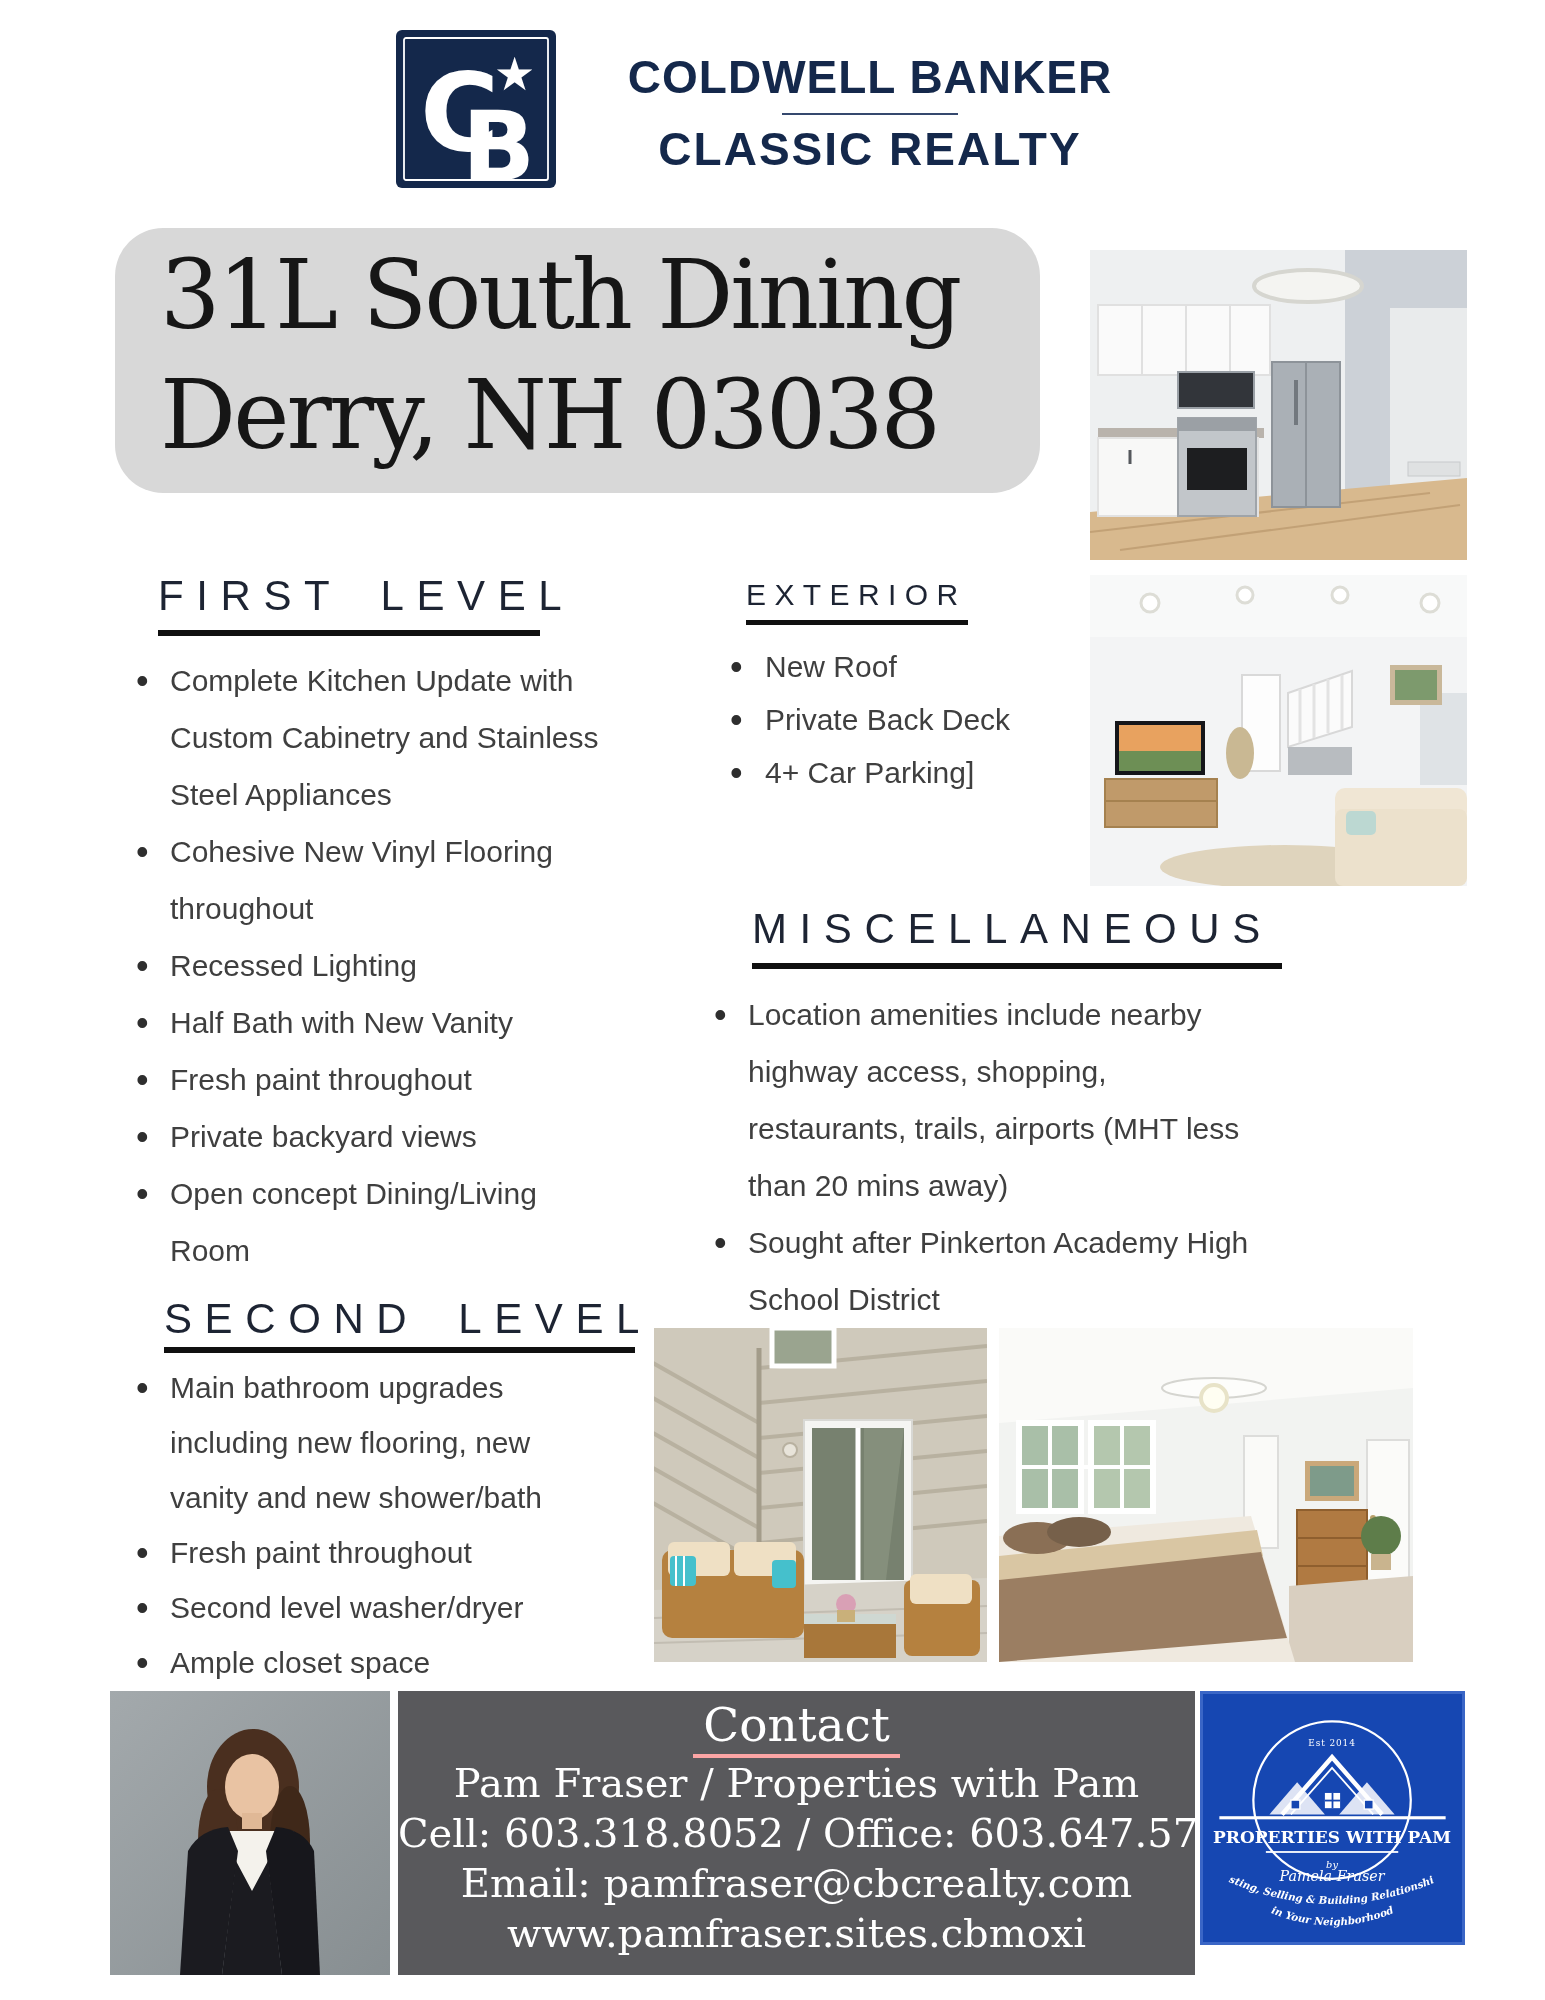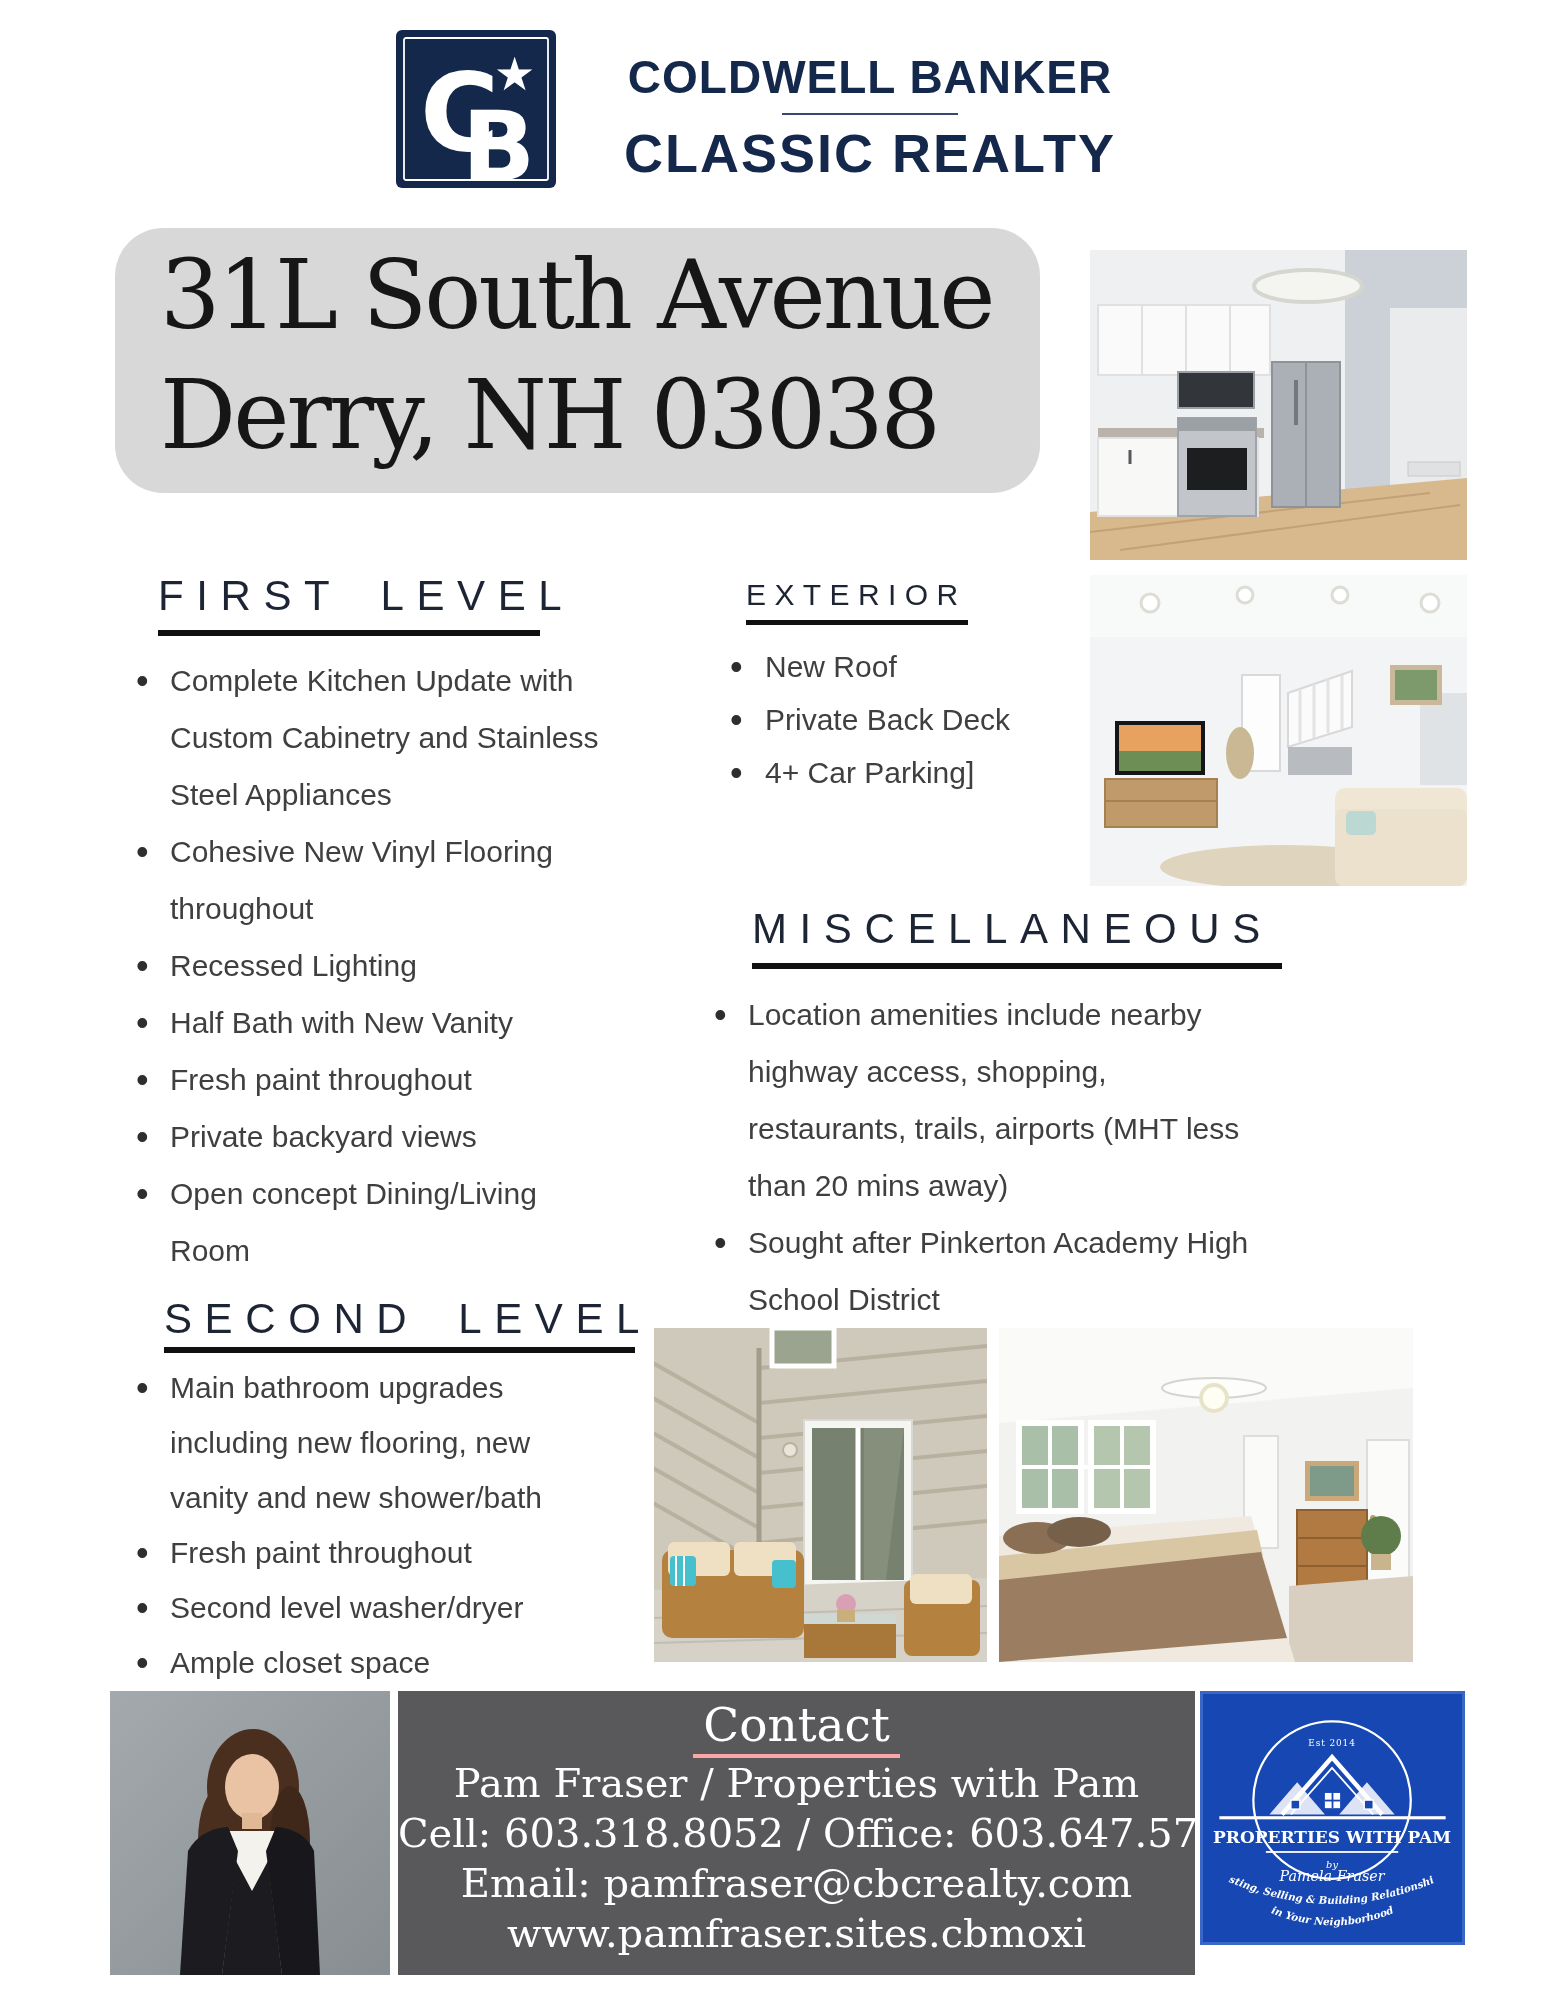--- a/index.html
+++ b/index.html
@@ -15,21 +15,21 @@
   *{margin:0;padding:0;box-sizing:border-box;}
   body{background:#ffffff;font-family:var(--sans);}
   .page{position:relative;width:1545px;height:2000px;background:#ffffff;overflow:hidden;}
 
   
   .cb-mark{position:absolute;left:396px;top:30px;width:160px;height:158px;background:var(--navy);border-radius:6px;}
   .cb-mark svg{display:block;width:100%;height:100%;}
   .brand-text{position:absolute;left:600px;top:50px;width:540px;text-align:center;color:var(--navy);}
   .brand-line1{font-size:46px;font-weight:700;letter-spacing:1px;white-space:nowrap;}
   .brand-divider{width:176px;height:2px;background:#35486e;margin:9px auto 7px auto;}
-  .brand-line2{font-size:54px;font-weight:700;letter-spacing:2px;white-space:nowrap;}
+  .brand-line2{font-size:46px;font-weight:700;letter-spacing:2px;white-space:nowrap;}
 
   
   .title-box{position:absolute;left:115px;top:228px;width:925px;height:265px;background:var(--boxgray);border-radius:48px;padding:8px 0 0 45px;}
   .title-line{font-family:var(--serif);font-size:95px;line-height:1.26;color:#161616;letter-spacing:-3px;white-space:nowrap;}
 
   
   .sec-heading{position:absolute;font-size:42px;font-weight:400;color:var(--heading);letter-spacing:0.30em;word-spacing:0.35em;white-space:nowrap;}
   .sec-heading.small{font-size:30px;letter-spacing:0.28em;}
   .sec-rule{position:absolute;background:#101010;}
   ul.feat{position:absolute;list-style:none;}
@@ -68,21 +68,21 @@
       <text x="98" y="60" font-family="DejaVu Sans, sans-serif" font-size="46" fill="#ffffff">★</text>
     </svg>
   </div>
   <div class="brand-text">
     <div class="brand-line1">COLDWELL BANKER</div>
     <div class="brand-divider"></div>
     <div class="brand-line2">CLASSIC REALTY</div>
   </div>
 
   <div class="title-box">
-    <div class="title-line">31L South Avenue</div>
+    <div class="title-line">31L South Dining</div>
     <div class="title-line">Derry, NH 03038</div>
   </div>
 
   <div class="photo photo-kitchen">
     <svg viewBox="0 0 377 310">
       <rect width="377" height="310" fill="#eef0f1"></rect>
       <rect x="255" y="0" width="122" height="245" fill="#ccd1d7"></rect>
       <rect x="300" y="58" width="77" height="180" fill="#e9ebec"></rect>
       <polygon points="0,262 377,228 377,310 0,310" fill="#d8b98e"></polygon>
       <line x1="30" y1="300" x2="370" y2="255" stroke="#c2a176" stroke-width="2"></line>

